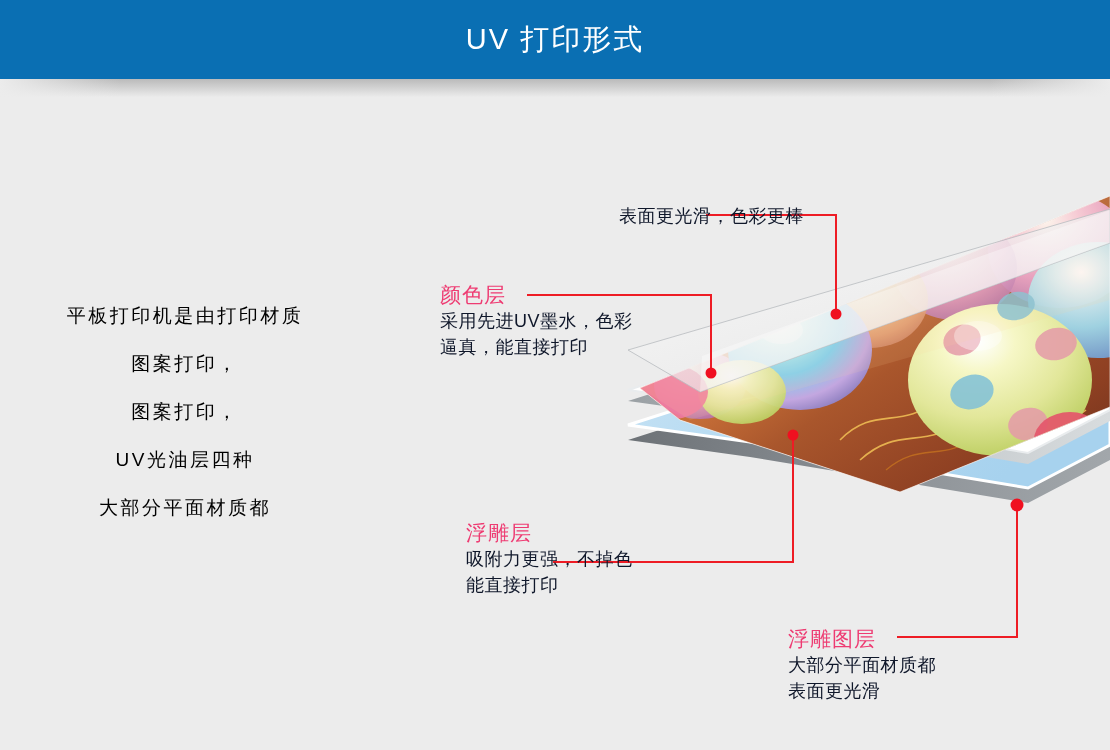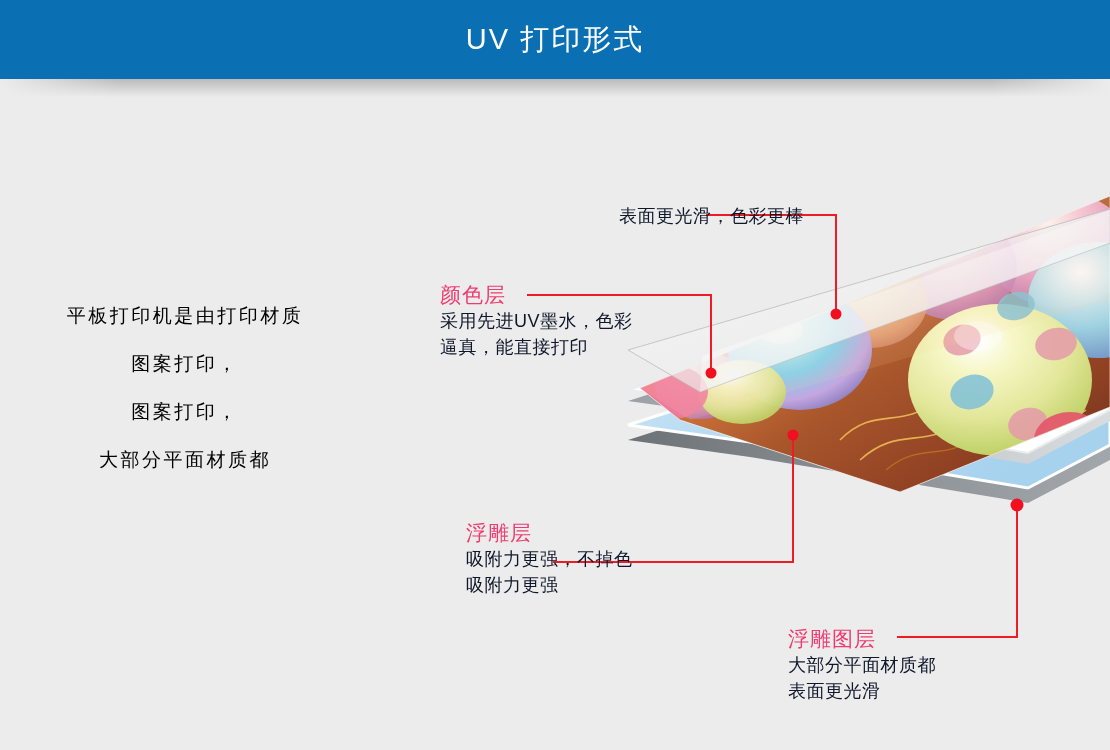--- a/index.html
+++ b/index.html
@@ -231,37 +231,38 @@
       <circle cx="711" cy="373" r="5.5"></circle>
       <circle cx="793" cy="435" r="5.5"></circle>
       <circle cx="1017" cy="505" r="6.5"></circle>
     </g>
   </svg>
 
   <div class="left-copy">
     <div class="line">平板打印机是由打印材质</div>
     <div class="line">图案打印，</div>
     <div class="line">图案打印，</div>
+    <div class="line">UV光油层四种</div>
     <div class="line">大部分平面材质都</div>
   </div>
 
   <div class="callout c-varnish">
     <div class="desc">表面更光滑，色彩更棒</div>
   </div>
 
   <div class="callout c-color">
     <div class="title">颜色层</div>
     <div class="desc">采用先进UV墨水，色彩</div>
     <div class="desc">逼真，能直接打印</div>
   </div>
 
   <div class="callout c-emboss">
     <div class="title">浮雕层</div>
     <div class="desc">吸附力更强，不掉色</div>
-    <div class="desc">吸附力更强</div>
+    <div class="desc">能直接打印</div>
   </div>
 
   <div class="callout c-flat">
     <div class="title">浮雕图层</div>
     <div class="desc">大部分平面材质都</div>
     <div class="desc">表面更光滑</div>
   </div>
 
 </div>
 

